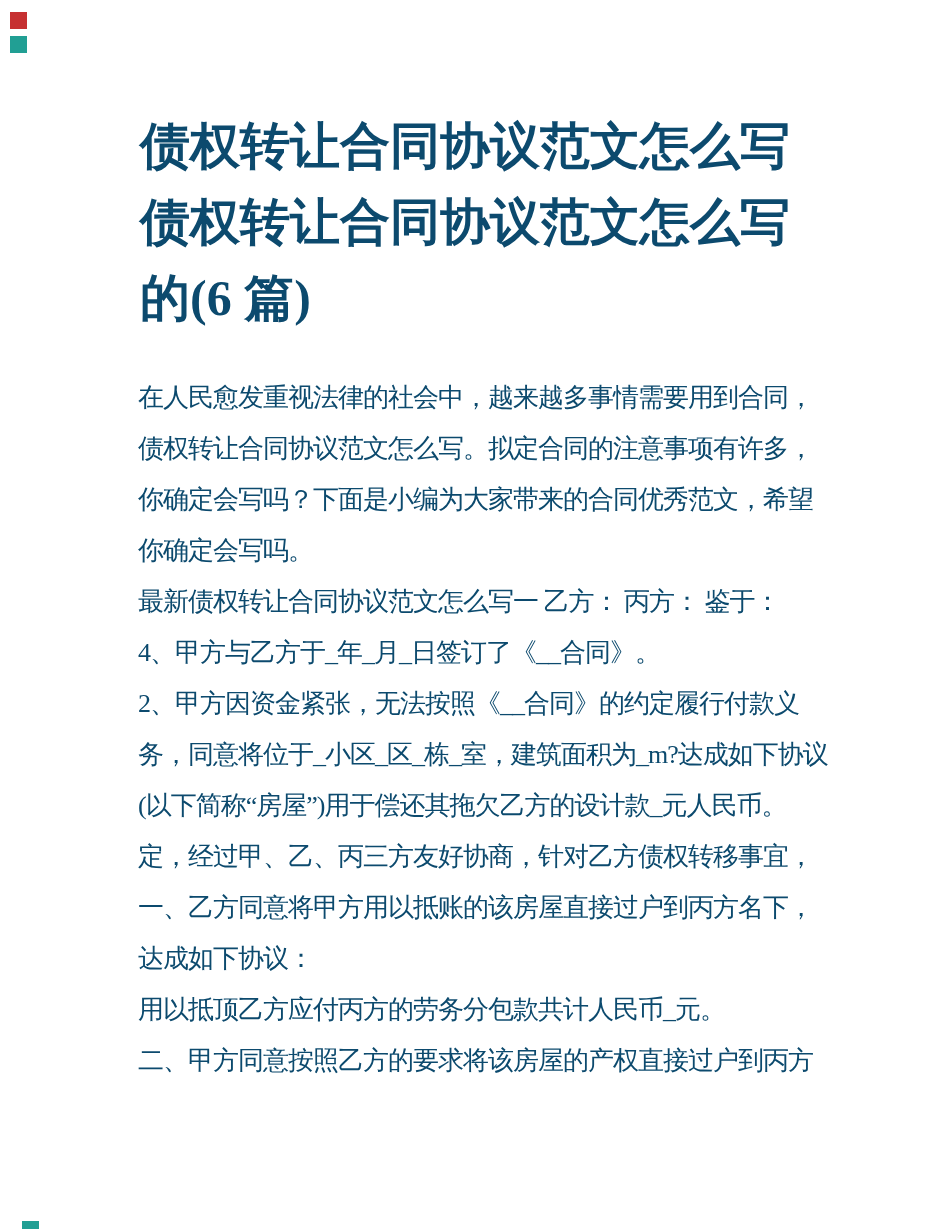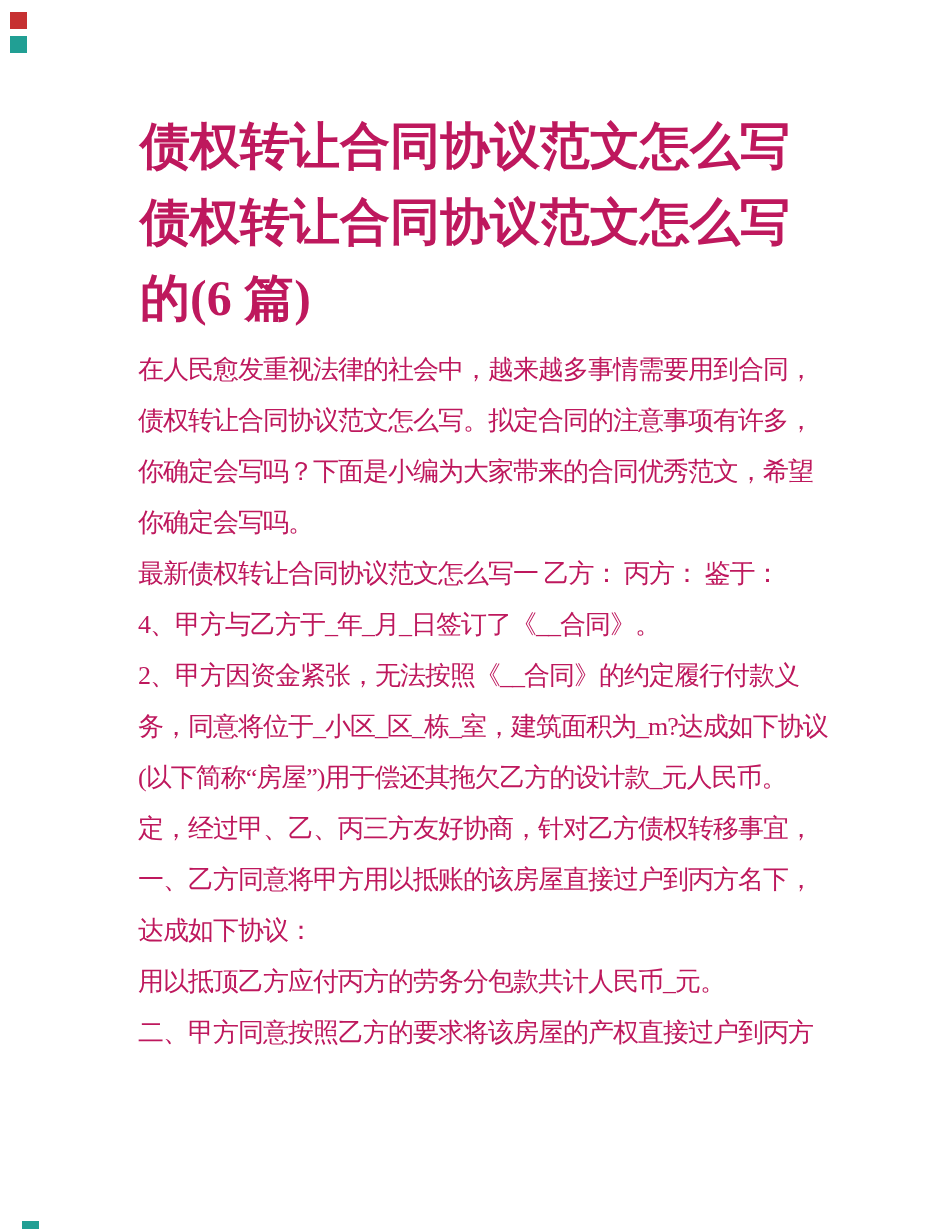--- a/index.html
+++ b/index.html
@@ -7,21 +7,21 @@
     padding: 0;
     background: #ffffff;
   }
   .page {
     position: relative;
     width: 950px;
     height: 1229px;
     background: #ffffff;
     overflow: hidden;
     font-family: "Liberation Serif", "DejaVu Serif", serif;
-    color: #be185d;
+    color: #0c4a6e;
   }
   .corner-mark {
     position: absolute;
     display: block;
   }
   .corner-mark.red-top    { left: 10px; top: 12px;  width: 17px; height: 17px; }
   .corner-mark.teal-top   { left: 10px; top: 36px;  width: 17px; height: 17px; }
   .corner-mark.teal-bottom{ left: 22px; top: 1221px; width: 17px; height: 8px; }
 
   .title-block {
@@ -34,21 +34,21 @@
     font-weight: bold;
     line-height: 76px;
     letter-spacing: 0;
     white-space: nowrap;
   }
   .title-line { display: block; }
 
   .body-block {
     position: absolute;
     left: 138px;
-    top: 344px;
+    top: 372px;
     width: 700px;
     font-size: 26px;
     line-height: 51px;
     letter-spacing: -1px;
     white-space: nowrap;
   }
   .body-line { display: block; }
 </style>
 </head>
 <body>

